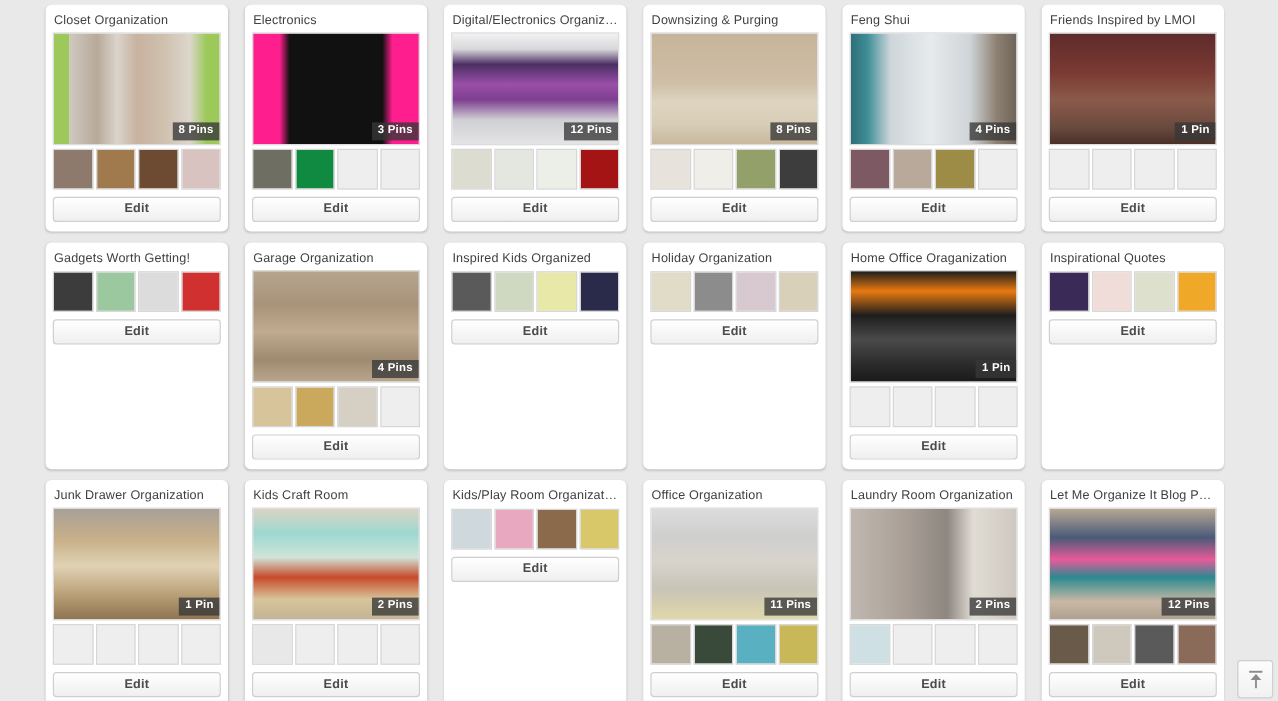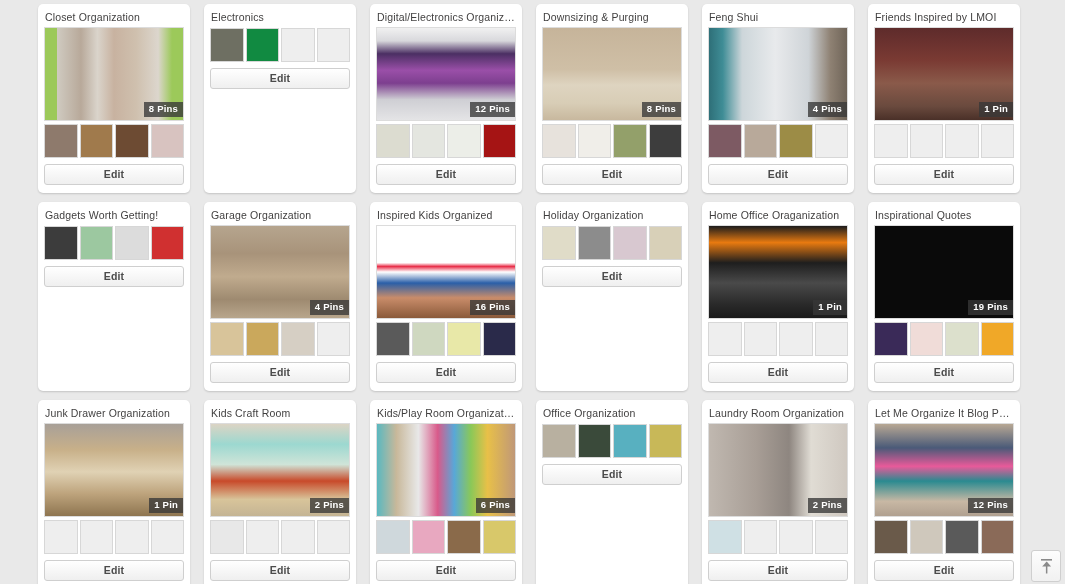--- a/index.html
+++ b/index.html
@@ -127,20 +127,24 @@
           <div class="thumb-art" style="background: rgb(109, 75, 51);"></div>
         </div>
         <div class="thumb">
           <div class="thumb-art" style="background: rgb(216, 195, 192);"></div>
         </div>
       </div>
       <div class="edit-button">Edit</div>
     </div>
     <div class="board-card">
       <div class="board-title">Electronics</div>
+      <div class="cover-wrap">
+        <div class="cover-art" style="background: linear-gradient(90deg, rgb(255, 30, 142) 0%, rgb(255, 30, 142) 16%, rgb(17, 17, 17) 22%, rgb(17, 17, 17) 78%, rgb(255, 30, 142) 84%, rgb(255, 30, 142) 100%);"></div>
+        <div class="pin-badge">3 Pins</div>
+      </div>
       <div class="thumb-row">
         <div class="thumb">
           <div class="thumb-art" style="background: rgb(110, 111, 98);"></div>
         </div>
         <div class="thumb">
           <div class="thumb-art" style="background: rgb(17, 138, 65);"></div>
         </div>
         <div class="thumb empty"></div>
         <div class="thumb empty"></div>
       </div>
@@ -257,24 +261,20 @@
         </div>
         <div class="thumb">
           <div class="thumb-art" style="background: rgb(214, 207, 196);"></div>
         </div>
         <div class="thumb empty"></div>
       </div>
       <div class="edit-button">Edit</div>
     </div>
     <div class="board-card">
       <div class="board-title">Inspired Kids Organized</div>
-      <div class="cover-wrap">
-        <div class="cover-art" style="background: linear-gradient(rgb(255, 255, 255) 0%, rgb(255, 255, 255) 40%, rgb(232, 48, 74) 44%, rgb(255, 255, 255) 50%, rgb(42, 95, 168) 62%, rgb(201, 140, 106) 78%, rgb(138, 90, 58) 100%);"></div>
-        <div class="pin-badge">16 Pins</div>
-      </div>
       <div class="thumb-row">
         <div class="thumb">
           <div class="thumb-art" style="background: rgb(90, 90, 90);"></div>
         </div>
         <div class="thumb">
           <div class="thumb-art" style="background: rgb(207, 216, 192);"></div>
         </div>
         <div class="thumb">
           <div class="thumb-art" style="background: rgb(232, 232, 168);"></div>
         </div>
@@ -311,24 +311,20 @@
       <div class="thumb-row">
         <div class="thumb empty"></div>
         <div class="thumb empty"></div>
         <div class="thumb empty"></div>
         <div class="thumb empty"></div>
       </div>
       <div class="edit-button">Edit</div>
     </div>
     <div class="board-card">
       <div class="board-title">Inspirational Quotes</div>
-      <div class="cover-wrap">
-        <div class="cover-art" style="background: linear-gradient(rgb(10, 10, 10) 0%, rgb(10, 10, 10) 100%);"></div>
-        <div class="pin-badge">19 Pins</div>
-      </div>
       <div class="thumb-row">
         <div class="thumb">
           <div class="thumb-art" style="background: rgb(58, 42, 88);"></div>
         </div>
         <div class="thumb">
           <div class="thumb-art" style="background: rgb(240, 220, 216);"></div>
         </div>
         <div class="thumb">
           <div class="thumb-art" style="background: rgb(220, 224, 204);"></div>
         </div>
@@ -363,42 +359,42 @@
           <div class="thumb-art" style="background: rgb(232, 232, 232);"></div>
         </div>
         <div class="thumb empty"></div>
         <div class="thumb empty"></div>
         <div class="thumb empty"></div>
       </div>
       <div class="edit-button">Edit</div>
     </div>
     <div class="board-card">
       <div class="board-title">Kids/Play Room Organization</div>
-      <div class="cover-wrap">
-        <div class="cover-art" style="background: linear-gradient(90deg, rgb(90, 184, 192) 0%, rgb(200, 184, 154) 14%, rgb(232, 232, 232) 30%, rgb(216, 90, 138) 44%, rgb(88, 168, 216) 56%, rgb(138, 200, 88) 68%, rgb(232, 192, 72) 80%, rgb(192, 152, 120) 100%);"></div>
-        <div class="pin-badge">6 Pins</div>
-      </div>
       <div class="thumb-row">
         <div class="thumb">
           <div class="thumb-art" style="background: rgb(207, 216, 220);"></div>
         </div>
         <div class="thumb">
           <div class="thumb-art" style="background: rgb(232, 168, 192);"></div>
         </div>
         <div class="thumb">
           <div class="thumb-art" style="background: rgb(138, 106, 74);"></div>
         </div>
         <div class="thumb">
           <div class="thumb-art" style="background: rgb(216, 200, 106);"></div>
         </div>
       </div>
       <div class="edit-button">Edit</div>
     </div>
     <div class="board-card">
       <div class="board-title">Office Organization</div>
+      <div class="cover-wrap">
+        <div class="cover-art" style="background: linear-gradient(rgb(220, 220, 220) 0%, rgb(207, 207, 207) 24%, rgb(216, 212, 204) 48%, rgb(200, 196, 184) 72%, rgb(224, 216, 168) 100%);"></div>
+        <div class="pin-badge">11 Pins</div>
+      </div>
       <div class="thumb-row">
         <div class="thumb">
           <div class="thumb-art" style="background: rgb(184, 176, 160);"></div>
         </div>
         <div class="thumb">
           <div class="thumb-art" style="background: rgb(58, 74, 58);"></div>
         </div>
         <div class="thumb">
           <div class="thumb-art" style="background: rgb(88, 176, 192);"></div>
         </div>

